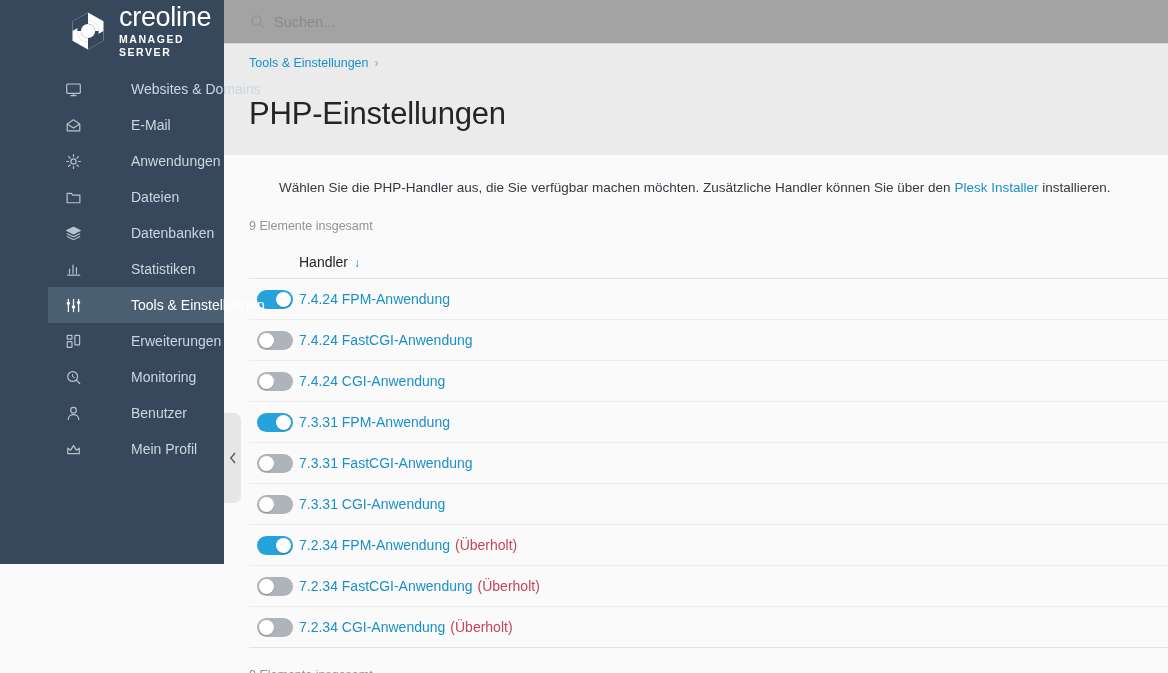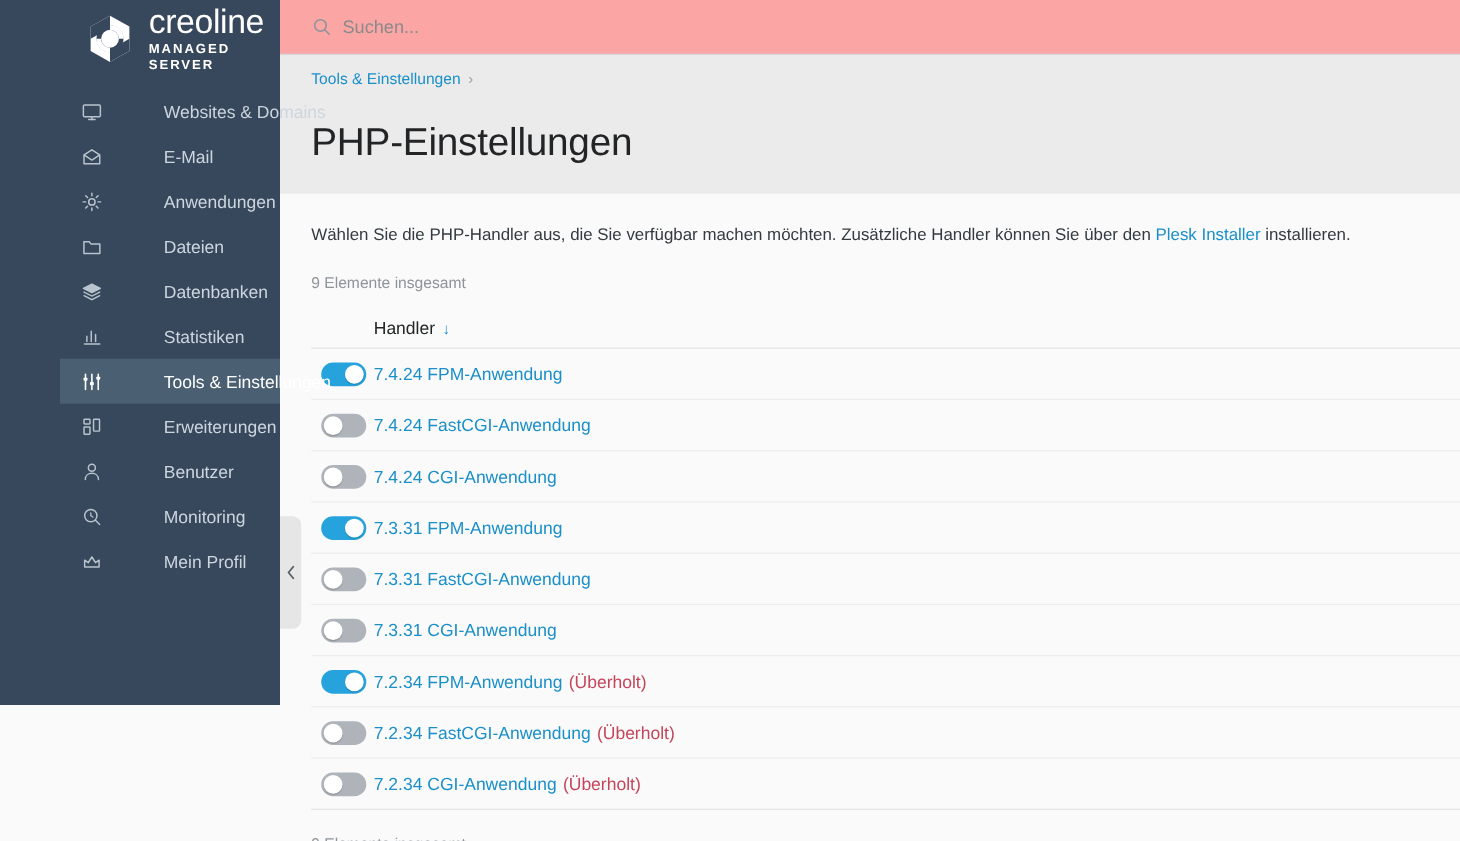--- a/index.html
+++ b/index.html
@@ -58,21 +58,21 @@
     cursor: pointer; z-index: 5;
   }
   .collapse-handle svg { width: 8px; height: 12px; display: block; }
 
   
   .main {
     flex: 1; height: 673px; display: flex; flex-direction: column;
     background: #fafafa; position: relative; overflow: hidden;
   }
   .topbar {
-    height: 44px; min-height: 44px; background: #fca5a5;
+    height: 44px; min-height: 44px; background: #a3a3a3;
     display: flex; align-items: center;
     border-bottom: 1px solid #d6d6d6;
   }
   .search-wrap {
     display: flex; align-items: center; gap: 9px;
     padding-left: 26px; width: 100%; height: 100%;
   }
   .search-icon { width: 15px; height: 15px; flex: 0 0 15px; }
   .search-icon svg { width: 15px; height: 15px; display: block; }
   .search-input {
@@ -88,21 +88,21 @@
   }
   .breadcrumb { font-size: 12.5px; display: flex; align-items: center; gap: 6px; }
   .breadcrumb a { color: #1a8fc9; text-decoration: none; cursor: pointer; }
   .crumb-sep { color: #9aa3ab; font-size: 12px; line-height: 1; }
   .page-title {
     font-size: 31px; font-weight: 400; color: #222426;
     margin-top: 25px; letter-spacing: -0.2px; line-height: 38px;
   }
 
   .content { flex: 1; padding: 24px 0 0 25px; overflow: hidden; }
-  .intro { font-size: 13.5px; color: #333a40; line-height: 18px; }
+  .intro { font-size: 13.5px; color: #333a40; line-height: 18px; margin-left: 30px; }
   .intro a { color: #1a8fc9; text-decoration: none; cursor: pointer; }
 
   .count-top { font-size: 12.5px; color: #8d949a; margin-top: 22px; }
   .count-bottom { font-size: 12.5px; color: #8d949a; margin-top: 20px; }
 
   .table { margin-top: 12px; width: 943px; }
   .thead {
     display: flex; align-items: center; height: 34px;
     padding-left: 50px; border-bottom: 1px solid #e3e3e3;
   }
@@ -246,36 +246,36 @@
             <rect x="2.6" y="10.2" width="5.6" height="6.8" rx="0.7"></rect>
             <rect x="11.6" y="2.8" width="5.6" height="11.2" rx="0.7"></rect>
           </svg>
         </span>
         <span class="lbl">Erweiterungen</span>
       </a>
 
       <a class="nav-item">
         <span class="ico">
           <svg viewBox="0 0 20 20" fill="none" stroke="#b9c3cd" stroke-width="1.4">
-            <circle cx="10" cy="6.2" r="3.3"></circle>
-            <path d="M3.8 17.2c0-3.6 2.8-5.8 6.2-5.8s6.2 2.2 6.2 5.8" stroke-linecap="round"></path>
-          </svg>
-        </span>
-        <span class="lbl">Benutzer</span>
-      </a>
-
-      <a class="nav-item">
-        <span class="ico">
-          <svg viewBox="0 0 20 20" fill="none" stroke="#b9c3cd" stroke-width="1.4">
             <circle cx="9" cy="8.8" r="5.8"></circle>
             <path d="M9 6.3v2.6l1.9 1.3" stroke-linecap="round" stroke-width="1.2"></path>
             <path d="M13.3 13.1 17.3 17.1" stroke-linecap="round"></path>
           </svg>
         </span>
         <span class="lbl">Monitoring</span>
+      </a>
+
+      <a class="nav-item">
+        <span class="ico">
+          <svg viewBox="0 0 20 20" fill="none" stroke="#b9c3cd" stroke-width="1.4">
+            <circle cx="10" cy="6.2" r="3.3"></circle>
+            <path d="M3.8 17.2c0-3.6 2.8-5.8 6.2-5.8s6.2 2.2 6.2 5.8" stroke-linecap="round"></path>
+          </svg>
+        </span>
+        <span class="lbl">Benutzer</span>
       </a>
 
       <a class="nav-item">
         <span class="ico">
           <svg viewBox="0 0 20 20" fill="none" stroke="#b9c3cd" stroke-width="1.4">
             <path d="M3.2 14.8V8.4l3.4 2.4L10 5.4l3.4 5.4 3.4-2.4v6.4z" stroke-linejoin="round"></path>
           </svg>
         </span>
         <span class="lbl">Mein Profil</span>
       </a>

